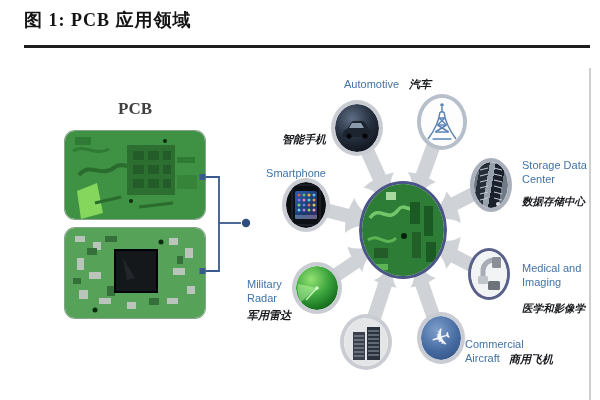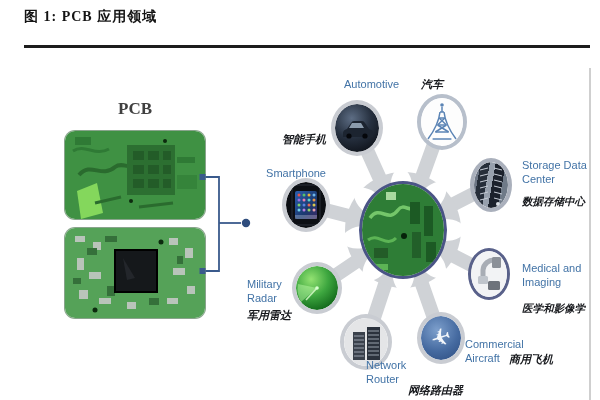--- a/index.html
+++ b/index.html
@@ -1,20 +1,20 @@
 <!DOCTYPE html>
 <html><head>
 <meta charset="utf-8">
 <style>
   html,body{margin:0;padding:0;background:#ffffff;}
   .page{position:relative;width:600px;height:400px;background:#ffffff;overflow:hidden;
         font-family:"Liberation Sans",sans-serif;}
   
   .fig-title{position:absolute;left:24px;top:8px;font-family:"Liberation Serif",serif;
-             font-weight:bold;font-size:14px;color:#141414;letter-spacing:1px;}
+             font-weight:bold;font-size:18px;color:#141414;letter-spacing:1px;}
   .title-rule{position:absolute;left:24px;top:45px;width:566px;height:3px;background:#1d1d1d;}
   .right-border{position:absolute;left:589px;top:68px;width:2px;height:332px;background:#cfcfcf;}
   
   .pcb-label{position:absolute;left:65px;top:99px;width:140px;text-align:center;
              font-family:"Liberation Serif",serif;font-weight:bold;font-size:17px;color:#404040;}
   .board{position:absolute;left:65px;width:140px;border-radius:10px;overflow:hidden;
          box-shadow:0 0 0 1px rgba(40,90,45,.55);}
   .board svg{display:block;}
   
   .overlay{position:absolute;left:0;top:0;}
@@ -37,21 +37,21 @@
   .plane-glyph{color:#f4f7fb;font-size:24px;transform:rotate(-18deg) scaleX(-1);line-height:1;}
   
   .hub{position:absolute;left:359px;top:181px;width:88px;height:98px;border-radius:50%;
        border:3px solid #4a5486;box-shadow:inset 0 0 0 4px rgba(250,250,252,.96);
        overflow:hidden;box-sizing:border-box;}
   .hub svg{display:block;}
   
   .lbl{position:absolute;font-family:"Liberation Sans",sans-serif;}
   .en{display:block;color:#4273a6;font-size:11px;line-height:14px;}
   .zh{display:block;color:#17191d;font-weight:bold;font-size:11px;line-height:13px;font-style:italic;}
-  .lbl-automotive{left:344px;top:77px;display:flex;gap:22px;align-items:baseline;}
+  .lbl-automotive{left:344px;top:77px;display:flex;gap:10px;align-items:baseline;}
   .lbl-automotive .en,.lbl-automotive .zh{display:inline;}
   .lbl-mobile{left:470px;top:92px;width:130px;}
   .lbl-mobile .en{width:70px;}
   .lbl-mobile .zh{position:absolute;left:42px;top:16px;}
   .lbl-storage{left:522px;top:158px;}
   .lbl-storage .en{width:80px;}
   .lbl-storage .zh{margin-top:9px;font-size:10.5px;}
   .lbl-medical{left:522px;top:261px;}
   .lbl-medical .en{width:80px;}
   .lbl-medical .zh{margin-top:13px;font-size:10.5px;}
@@ -331,24 +331,20 @@
   <div class="lbl lbl-medical">
     <span class="en">Medical and Imaging</span>
     <span class="zh">医学和影像学</span>
   </div>
 
   <div class="lbl lbl-aircraft">
     <span class="en">Commercial Aircraft</span>
     <span class="zh">商用飞机</span>
   </div>
 
-  <div class="lbl lbl-router">
-    <span class="en">Network Router</span>
-    <span class="zh">网络路由器</span>
-  </div>
 
   <div class="lbl lbl-radar">
     <span class="en">Military Radar</span>
     <span class="zh">军用雷达</span>
   </div>
 
   <div class="lbl lbl-phone">
     <span class="zh">智能手机</span>
     <span class="en">Smartphone</span>
   </div>

